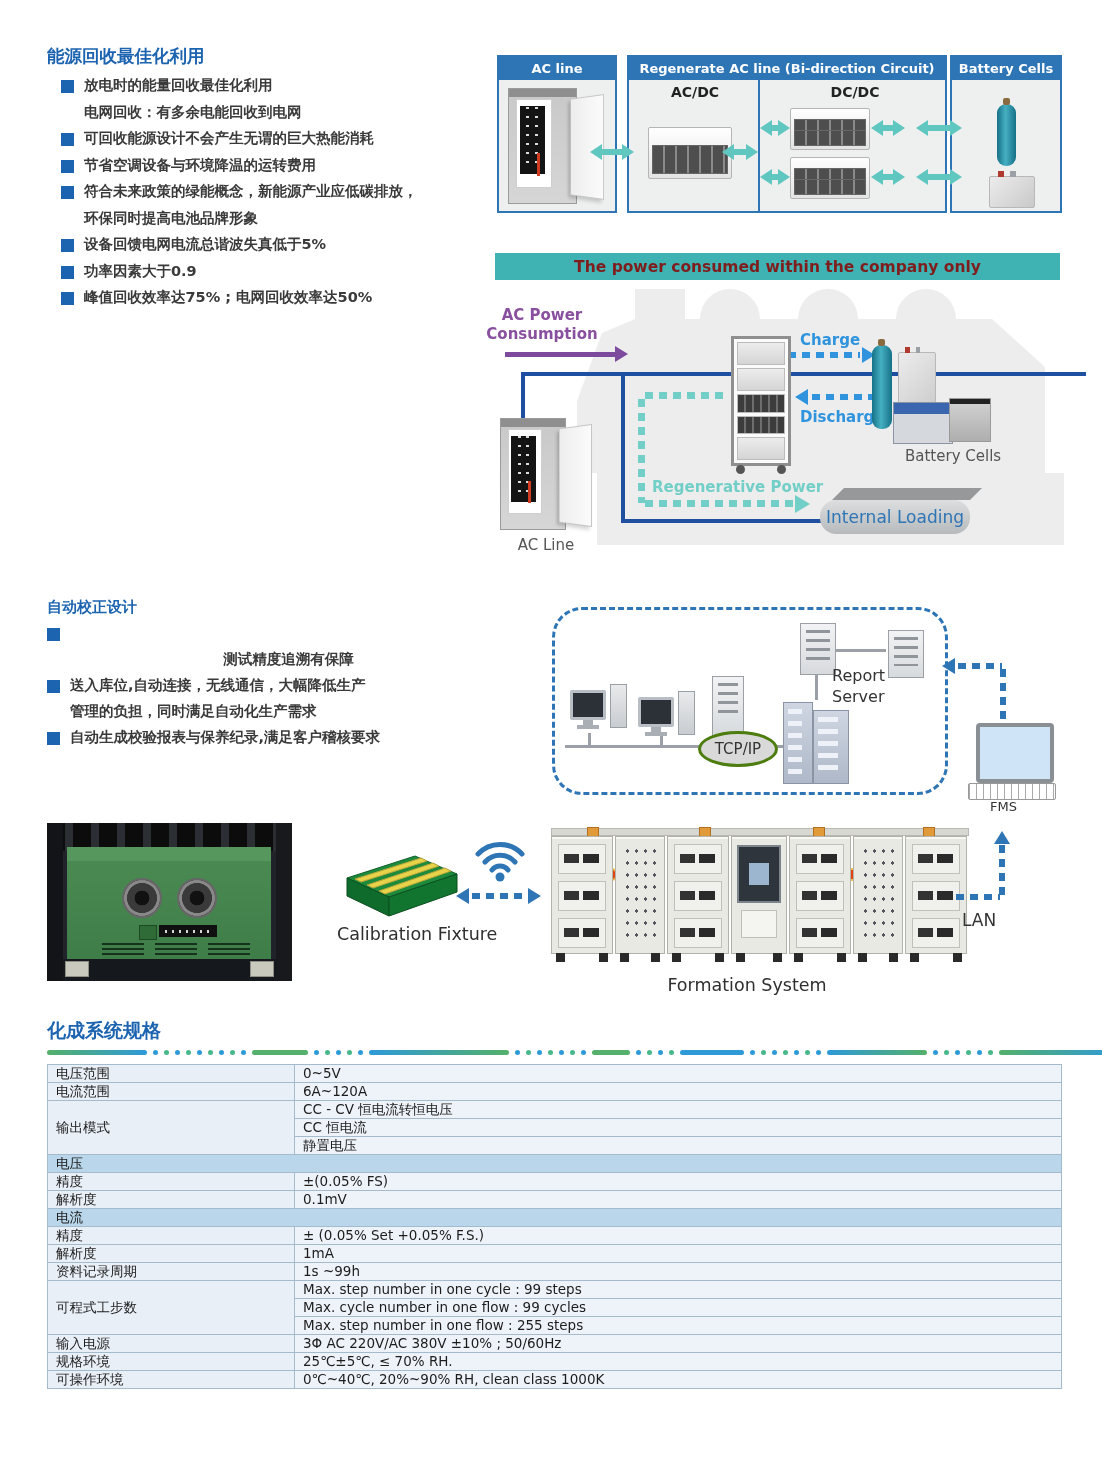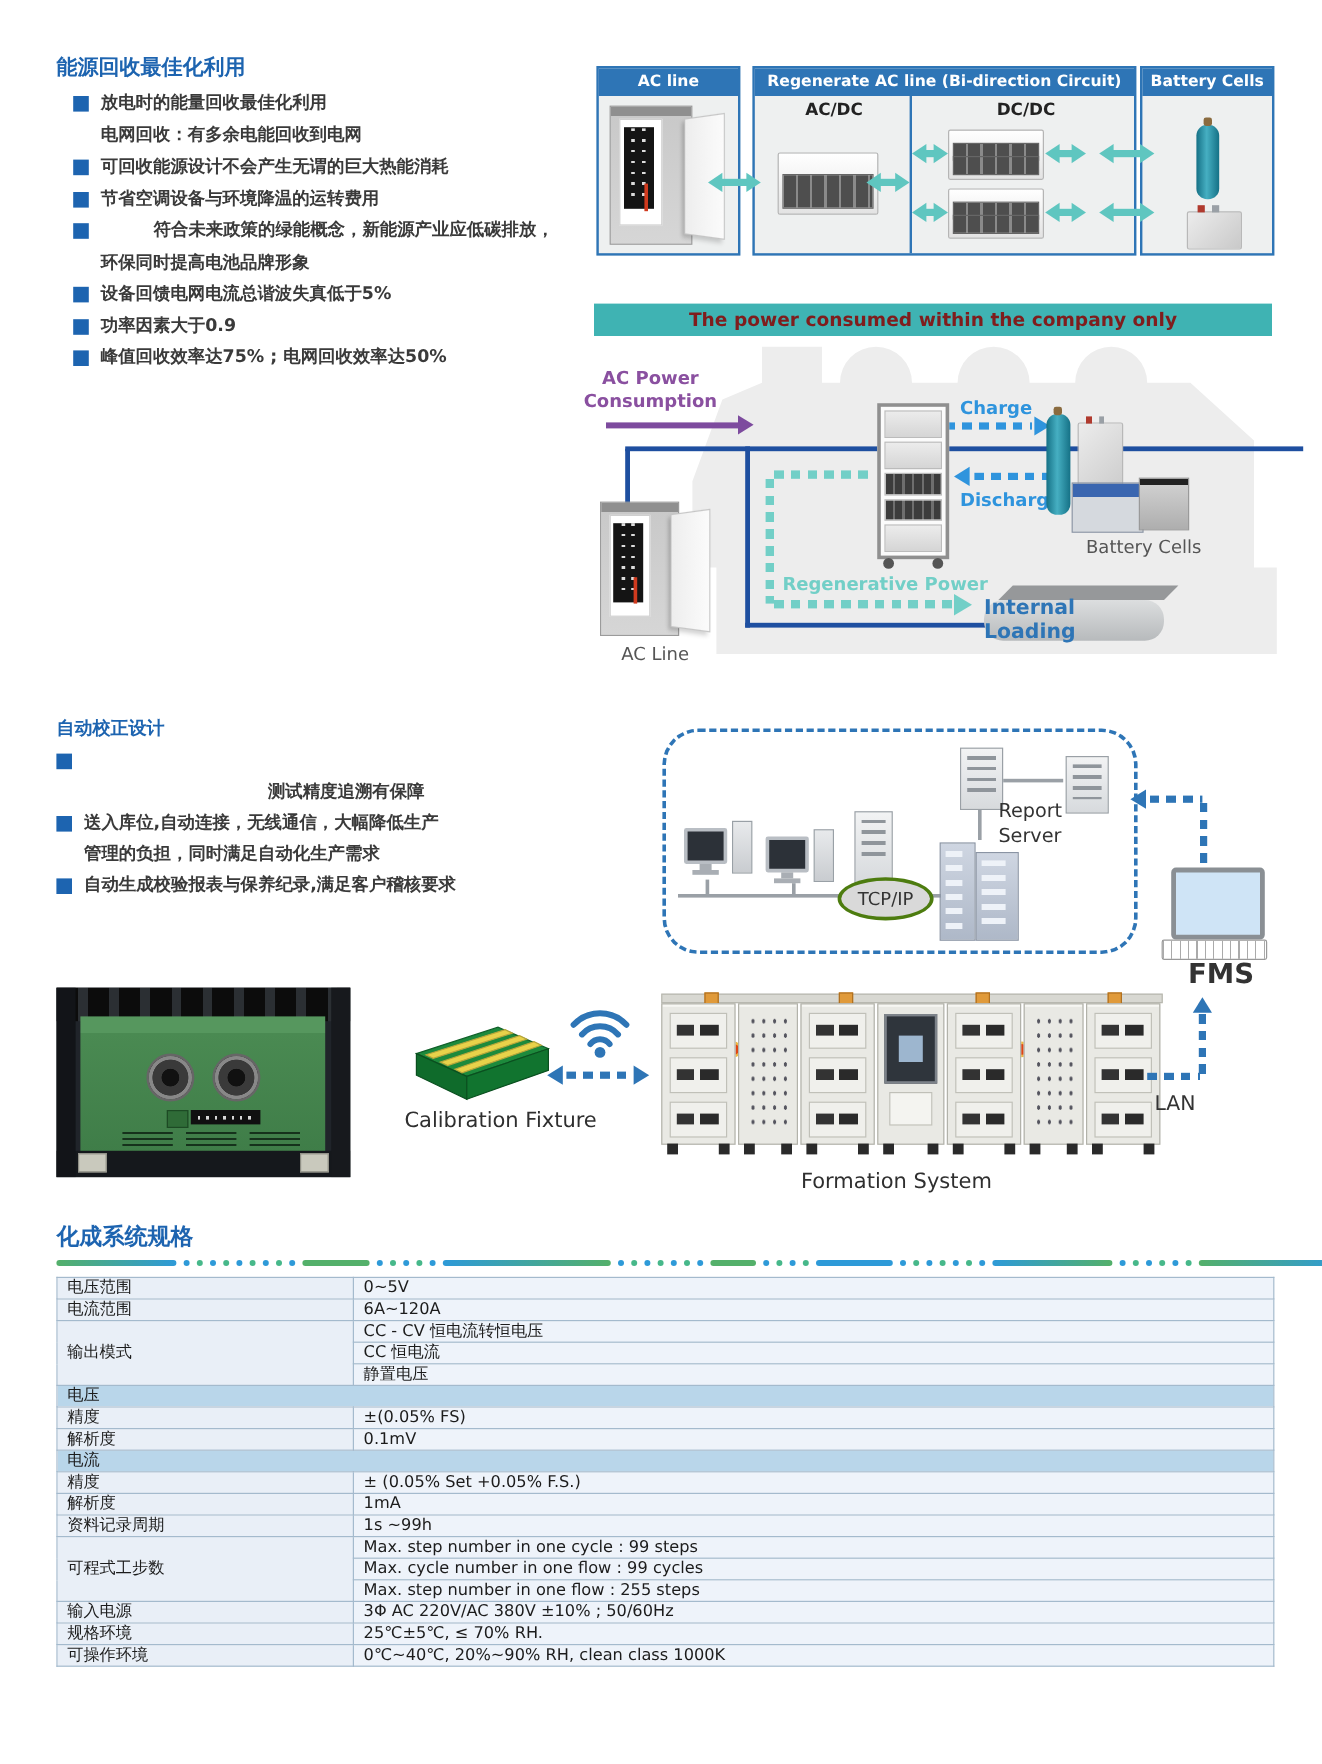--- a/index.html
+++ b/index.html
@@ -71,21 +71,21 @@
   .c-blue{--c:#2f94dd;}
   .c-teal{--c:#72cfc7;}
   .c-dkb{--c:#2e75b6;}
   .cirl{position:absolute;background:#1e4fa0;}
   .hrack{position:absolute;border:3px solid #8f8f8f;background:#fbfbfb;display:flex;flex-direction:column;gap:3px;padding:3px;box-sizing:border-box;}
   .hrack i{display:block;height:22px;background:linear-gradient(#ececec,#d5d5d5);border:1px solid #bbb;}
   .hrack i.d{height:17px;background:repeating-linear-gradient(90deg,#3c3c3c 0 6px,#6e6e6e 6px 8px);}
   .hrack::before,.hrack::after{content:"";position:absolute;bottom:-11px;width:9px;height:9px;border-radius:50%;background:#555;}
   .hrack::before{left:2px;} .hrack::after{right:2px;}
   .il-top{position:absolute;background:#96989a;transform:skewX(-45deg);transform-origin:0 100%;}
-  .il-front{position:absolute;background:linear-gradient(#dcdedf,#b7babc);color:#2e75b6;font-weight:bold;font-size:17px;
+  .il-front{position:absolute;background:linear-gradient(#dcdedf,#b7babc);color:#2e75b6;font-weight:normal;font-size:17px;
             display:flex;align-items:center;justify-content:center;border-radius:16px;}
 
   
   .net-box{position:absolute;border:3px dashed #2e75b6;border-radius:30px;}
   .pc{position:absolute;}
   .pc .mon{width:30px;height:24px;background:#2c3138;border:3px solid #b9bec4;border-radius:2px;}
   .pc .stand{width:10px;height:5px;background:#a9aeb4;margin:0 auto;}
   .pc .base{width:22px;height:4px;background:#a9aeb4;margin:0 auto;}
   .pc .tw{position:absolute;left:40px;top:-6px;width:15px;height:42px;background:linear-gradient(#e8eaec,#c9ccd0);border:1px solid #99a0a6;}
   .srv{position:absolute;background:linear-gradient(#f2f3f4,#d7dadd);border:1px solid #9aa0a6;}
@@ -162,21 +162,21 @@
         <span class="b-tx">电网回收：有多余电能回收到电网</span>
       </div>
       <div class="b-row" style="height: 26.5px;">
         <span class="b-sq"></span>
         <span class="b-tx">可回收能源设计不会产生无谓的巨大热能消耗</span>
       </div>
       <div class="b-row" style="height: 26.5px;">
         <span class="b-sq"></span>
         <span class="b-tx">节省空调设备与环境降温的运转费用</span>
       </div>
-      <div class="b-row" style="height: 26.5px; gap: 44px;">
+      <div class="b-row" style="height: 26.5px;">
         <span class="b-sq"></span>
         <span class="b-tx">符合未来政策的绿能概念，新能源产业应低碳排放，</span>
       </div>
       <div class="b-row" style="height: 26.5px;">
         <span class="b-sq hid"></span>
         <span class="b-tx">环保同时提高电池品牌形象</span>
       </div>
       <div class="b-row" style="height: 26.5px;">
         <span class="b-sq"></span>
         <span class="b-tx">设备回馈电网电流总谐波失真低于5%</span>
@@ -380,21 +380,21 @@
     <div>Server</div>
   </div>
 
   <div class="ah l c-dkb" style="left:942px;top:658px;"></div>
   <div class="dh c-dkb" style="left:958px;top:663px;width:44px;"></div>
   <div class="dv c-dkb" style="left:1000px;top:669px;height:52px;"></div>
   <div class="lap" style="left:976px;top:723px;">
     <div class="scr"></div>
       <div class="bas"></div>
   </div>
-  <div class="abs" style="left:990px;top:799px;font-size:23px;color:#333;font-weight:700;">FMS</div>
+  <div class="abs" style="left:990px;top:799px;font-size:13px;color:#333;font-weight:400;">FMS</div>
 
   <div class="photo" style="left:47px;top:823px;width:245px;height:158px;">
     <div class="topbar"></div>
     <div class="green"></div>
     <div class="fan" style="left:75px;top:55px;"></div>
     <div class="fan" style="left:130px;top:55px;"></div>
     <div class="tblock" style="left:92px;top:102px;"></div>
     <div class="conn" style="left:112px;top:102px;"></div>
     <div class="vent" style="left:55px;top:120px;"></div>
     <div class="vent" style="left:108px;top:120px;"></div>

